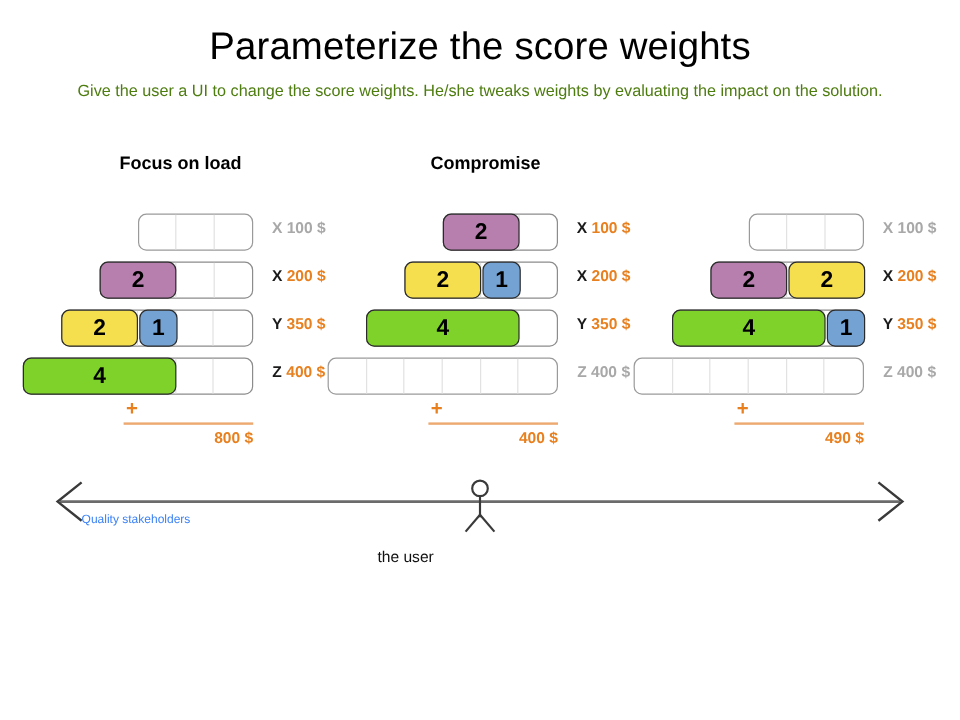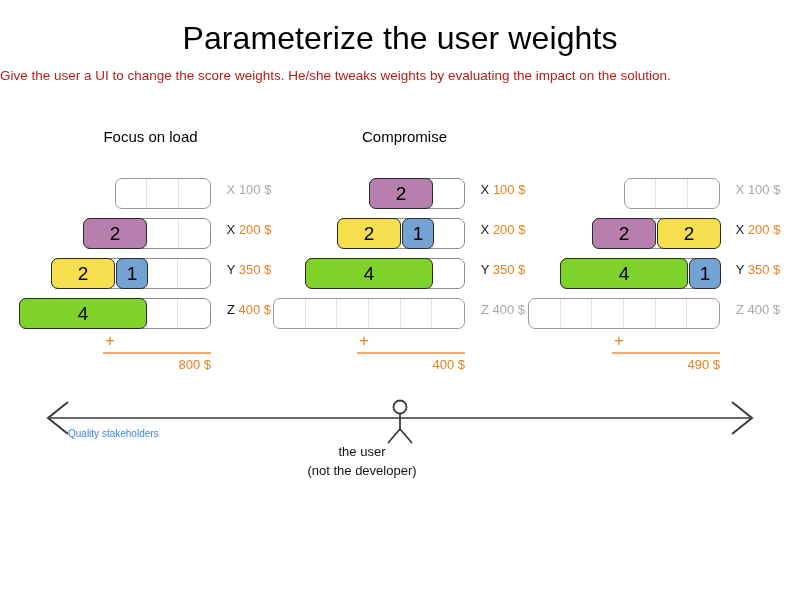--- a/index.html
+++ b/index.html
@@ -26,33 +26,34 @@
     font-size: 32px;
     font-weight: 400;
     color: #000000;
     letter-spacing: 0.1px;
   }
   #slide-subtitle {
     position: absolute;
     top: 68px;
     left: 0;
     width: 800px;
-    text-align: left;
+    text-align: center;
     font-size: 13.5px;
     font-weight: 400;
-    color: #b91c1c;
+    color: #4d7c0f;
   }
 
   
   #scenarios {
     position: absolute;
     top: 126px;
     left: 0;
     width: 644px;
     height: 250px;
+    font-weight: bold;
   }
   .scenario {
     position: absolute;
     top: 0;
     width: 265px;
     height: 250px;
   }
   .scenario-0 { left: 18px; }
   .scenario-1 { left: 272px; }
   .scenario-2 { left: 527px; }
@@ -177,35 +178,34 @@
   .spectrum-label {
     position: absolute;
     top: 30px;
     font-size: 10px;
     color: #3b82f6;
   }
   #label-left  { left: 68px; }
   #label-right { right: 68px; }
   #user-caption {
     position: absolute;
-    top: 44px;
+    top: 56px;
     left: 0;
     width: 676px;
     text-align: center;
     font-size: 13px;
     color: #111111;
     line-height: 19px;
-    padding-left: 24px;
   }
   #user-caption span { display: block; }
 </style>
 </head>
 <body>
 
-<div id="slide-title">Parameterize the user weights</div>
+<div id="slide-title">Parameterize the score weights</div>
 <div id="slide-subtitle">Give the user a UI to change the score weights. He/she tweaks weights by evaluating the impact on the solution.</div>
 
 <div id="scenarios">
     <div class="scenario scenario-0">
       <div class="scenario-title">Focus on load</div>
       <div class="rows">
         <div class="row">
           <div class="track" style="width: 96px;">
             <div class="cell" style="width: 32px;"></div>
             <div class="cell" style="width: 32px;"></div>
@@ -383,15 +383,14 @@
     <polyline points="732,4 752,20 732,36" fill="none" stroke="#3a3a3a" stroke-width="2"></polyline>
 
     <circle cx="400" cy="9" r="6.5" fill="#ffffff" stroke="#3a3a3a" stroke-width="1.8"></circle>
     <line x1="400" y1="16" x2="400" y2="33" stroke="#3a3a3a" stroke-width="1.8"></line>
     <line x1="400" y1="31" x2="388" y2="45" stroke="#3a3a3a" stroke-width="1.8"></line>
     <line x1="400" y1="31" x2="412" y2="45" stroke="#3a3a3a" stroke-width="1.8"></line>
   </svg>
   <div class="spectrum-label" id="label-left">Quality stakeholders</div>
   <div id="user-caption">
     <span>the user</span>
-    <span>(not the developer)</span>
   </div>
 </div>
 
 </body></html>

